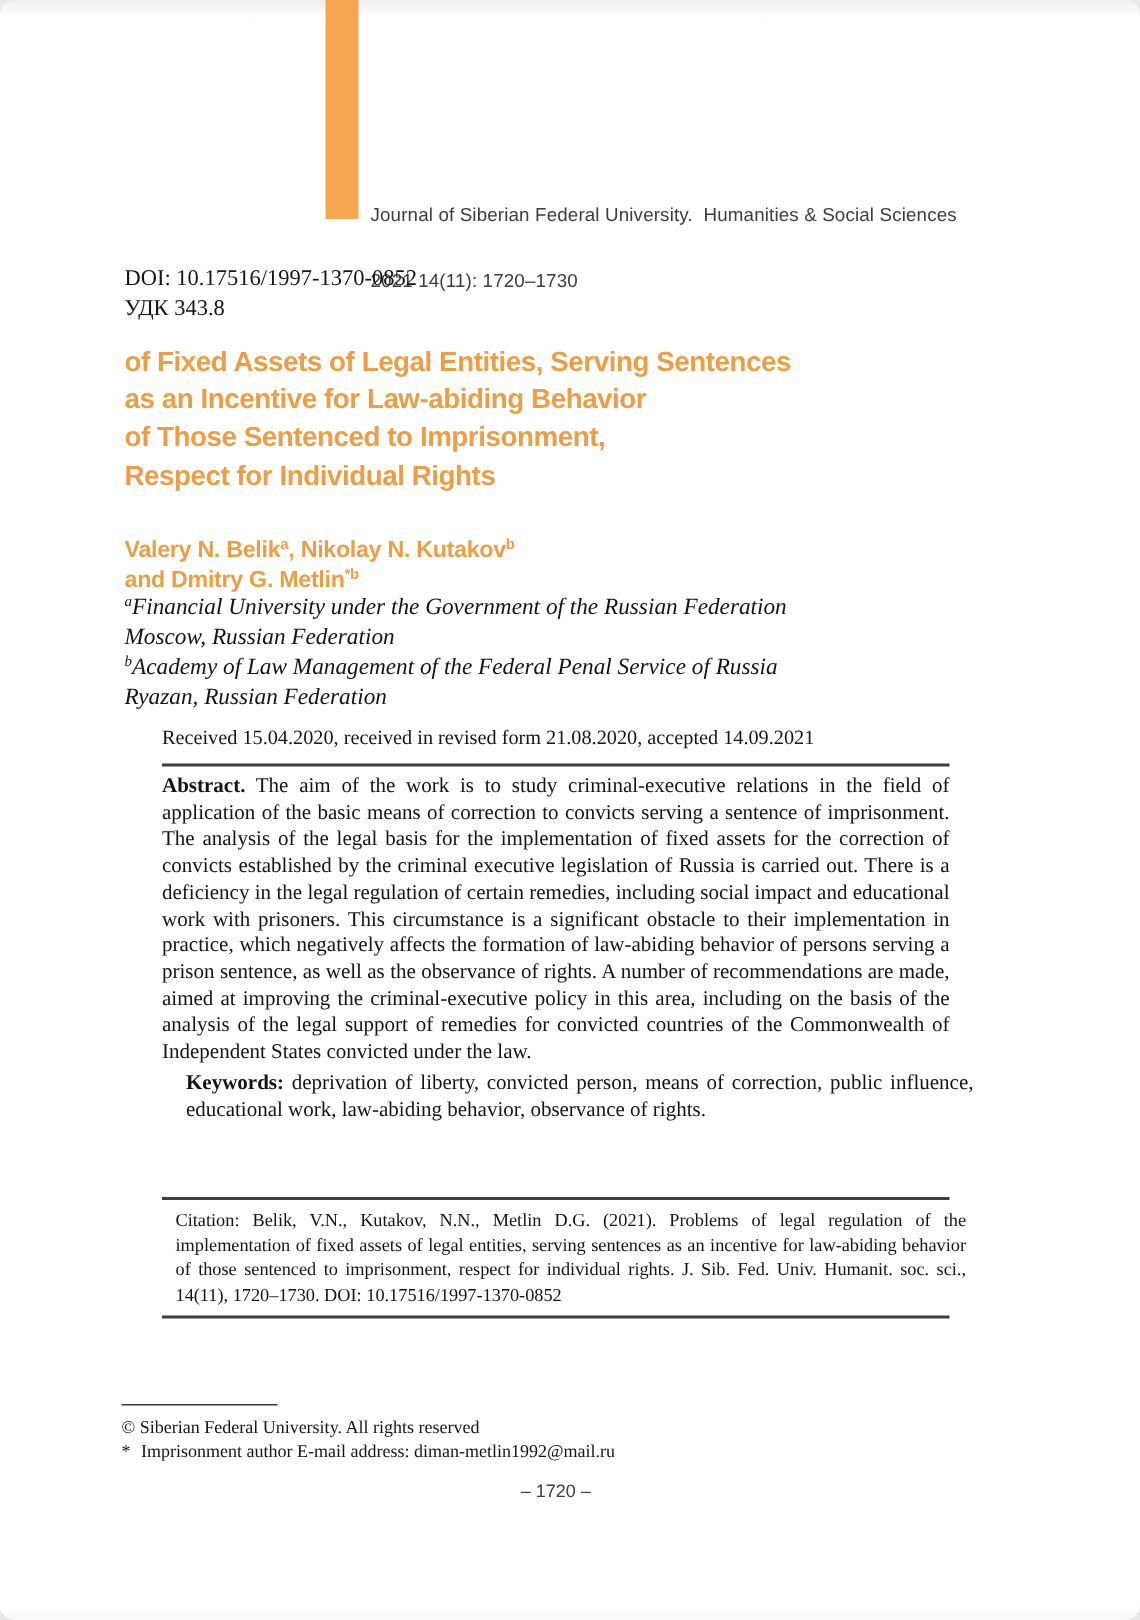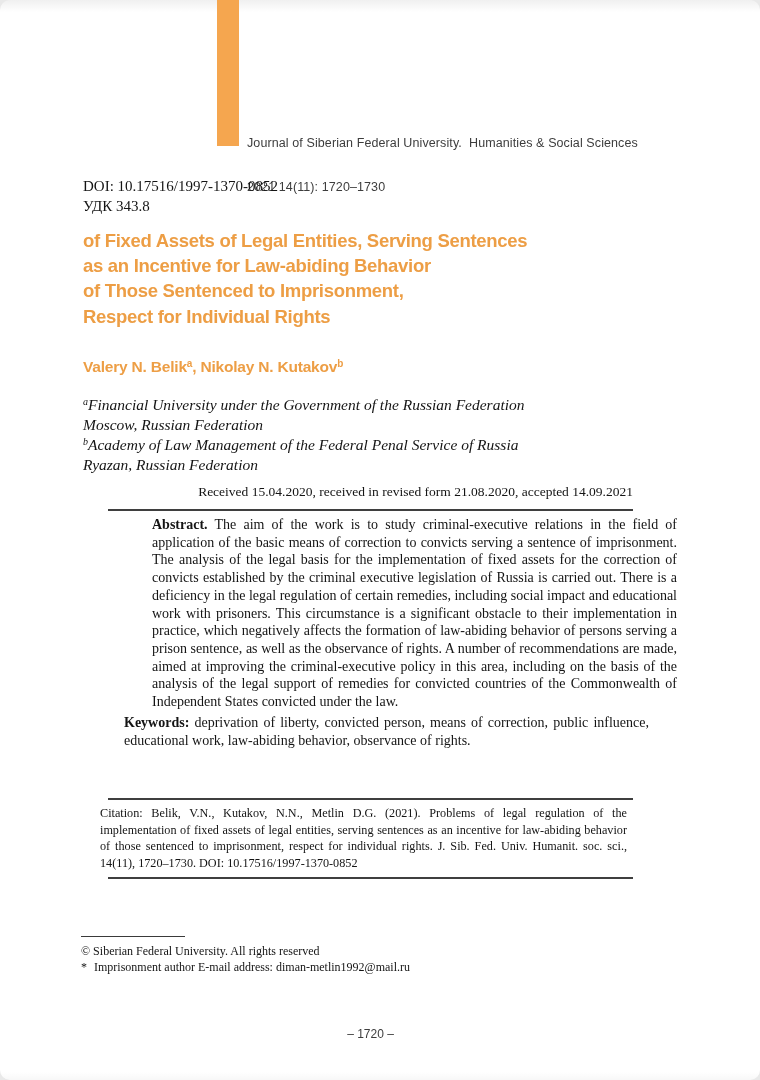--- a/index.html
+++ b/index.html
@@ -60,63 +60,63 @@
     font-size:10px; line-height:0; position:relative; top:-5px; vertical-align:baseline;
   }
 
   .affiliations {
     position:absolute; left:83px; top:395px; width:560px;
     font-style:italic; font-size:15.5px; line-height:20px; color:#141414;
   }
 
   .received-line {
     position:absolute; left:108px; top:484px; width:525px;
-    text-align:right; font-size:13.5px; color:#141414;
+    text-align:left; font-size:13.5px; color:#141414;
   }
 
   .rule {
     position:absolute; left:108px; width:525px; height:1.5px;
     background:#3f3f3f;
   }
   .rule-1 { top:509px; }
   .rule-2 { top:798px; }
   .rule-3 { top:877px; }
 
   .abstract-par {
     position:absolute; left:108px; top:516px; width:525px;
-    font-size:14px; line-height:17.7px; text-align:justify; color:#141414;margin-left:44px;
+    font-size:14px; line-height:17.7px; text-align:justify; color:#141414;
   }
   .keywords-par {
     position:absolute; left:108px; top:714px; width:525px;
     font-size:14px; line-height:18px; text-align:justify; color:#141414;margin-left:16px;
   }
   .research-line {
     position:absolute; left:108px; top:766px; width:525px;
     font-size:14px; color:#141414;
   }
   .citation-par {
-    position:absolute; left:100px; top:805px; width:527px;
+    position:absolute; left:117px; top:805px; width:527px;
     font-size:12.2px; line-height:16.6px; text-align:justify; color:#141414;
   }
 
   .footnote-rule {
     position:absolute; left:81px; top:936px; width:104px; height:1px;
     background:#3a3a3a;
   }
   .footer-block {
     position:absolute; left:81px; top:944px; width:540px;
     font-size:12px; line-height:15.8px; color:#141414;
   }
   .footnote-line { display:flex; }
   .footnote-line .marker { width:13px; flex:0 0 13px; }
 
   .page-number {
     position:absolute; left:108px; top:987px; width:525px;
     text-align:center; font-family:"Liberation Sans", sans-serif;
-    font-size:12px; color:#3d3d3d;margin-top:40px;
+    font-size:12px; color:#3d3d3d;
   }
 
   b { font-weight:700; }
 </style>
 </head>
 <body>
 
 <div class="page">
 
   <div class="accent-bar"></div>
@@ -133,20 +133,21 @@
 
   <div class="article-title">
     <div>of Fixed Assets of Legal Entities, Serving Sentences</div>
     <div>as an Incentive for Law-abiding Behavior</div>
     <div>of Those Sentenced to Imprisonment,</div>
     <div>Respect for Individual Rights</div>
   </div>
 
   <div class="authors">
     <div><span>Valery N. Belik</span><sup>a</sup><span>, Nikolay N. Kutakov</span><sup>b</sup></div>
+    <div><span>and Dmitry G. Metlin</span><sup>*b</sup></div>
   </div>
 
   <div class="affiliations">
     <div><sup>a</sup><span>Financial University under the Government of the Russian Federation</span></div>
     <div>Moscow, Russian Federation</div>
     <div><sup>b</sup><span>Academy of Law Management of the Federal Penal Service of Russia</span></div>
     <div>Ryazan, Russian Federation</div>
   </div>
 
   <div class="received-line">Received 15.04.2020, received in revised form 21.08.2020, accepted 14.09.2021</div>

